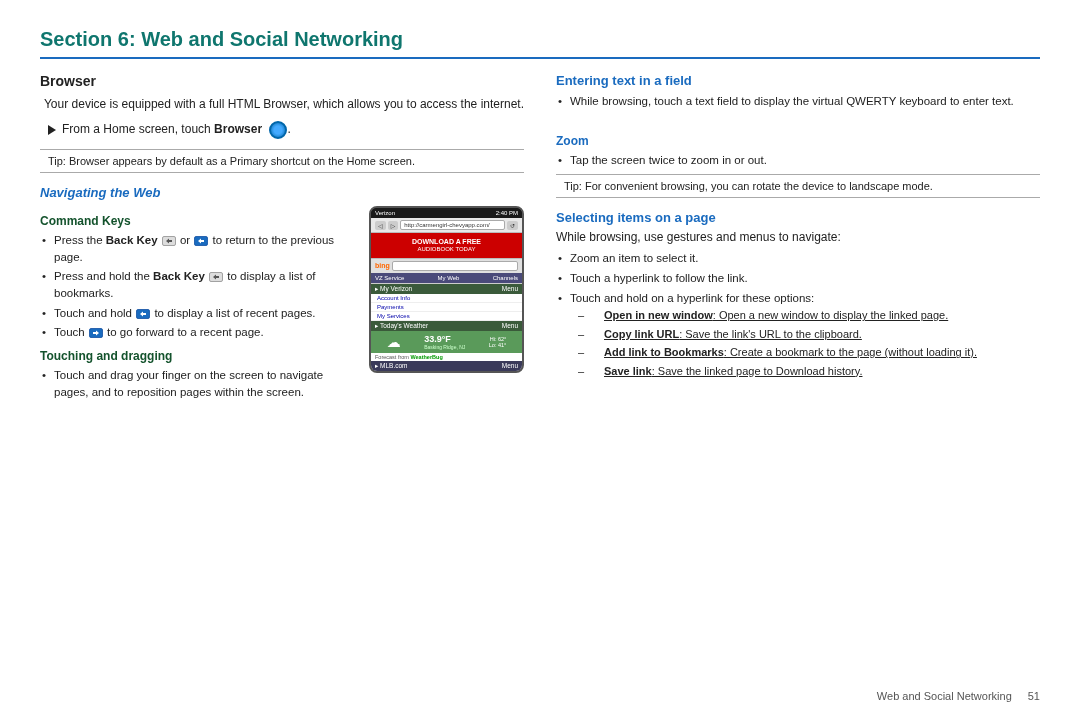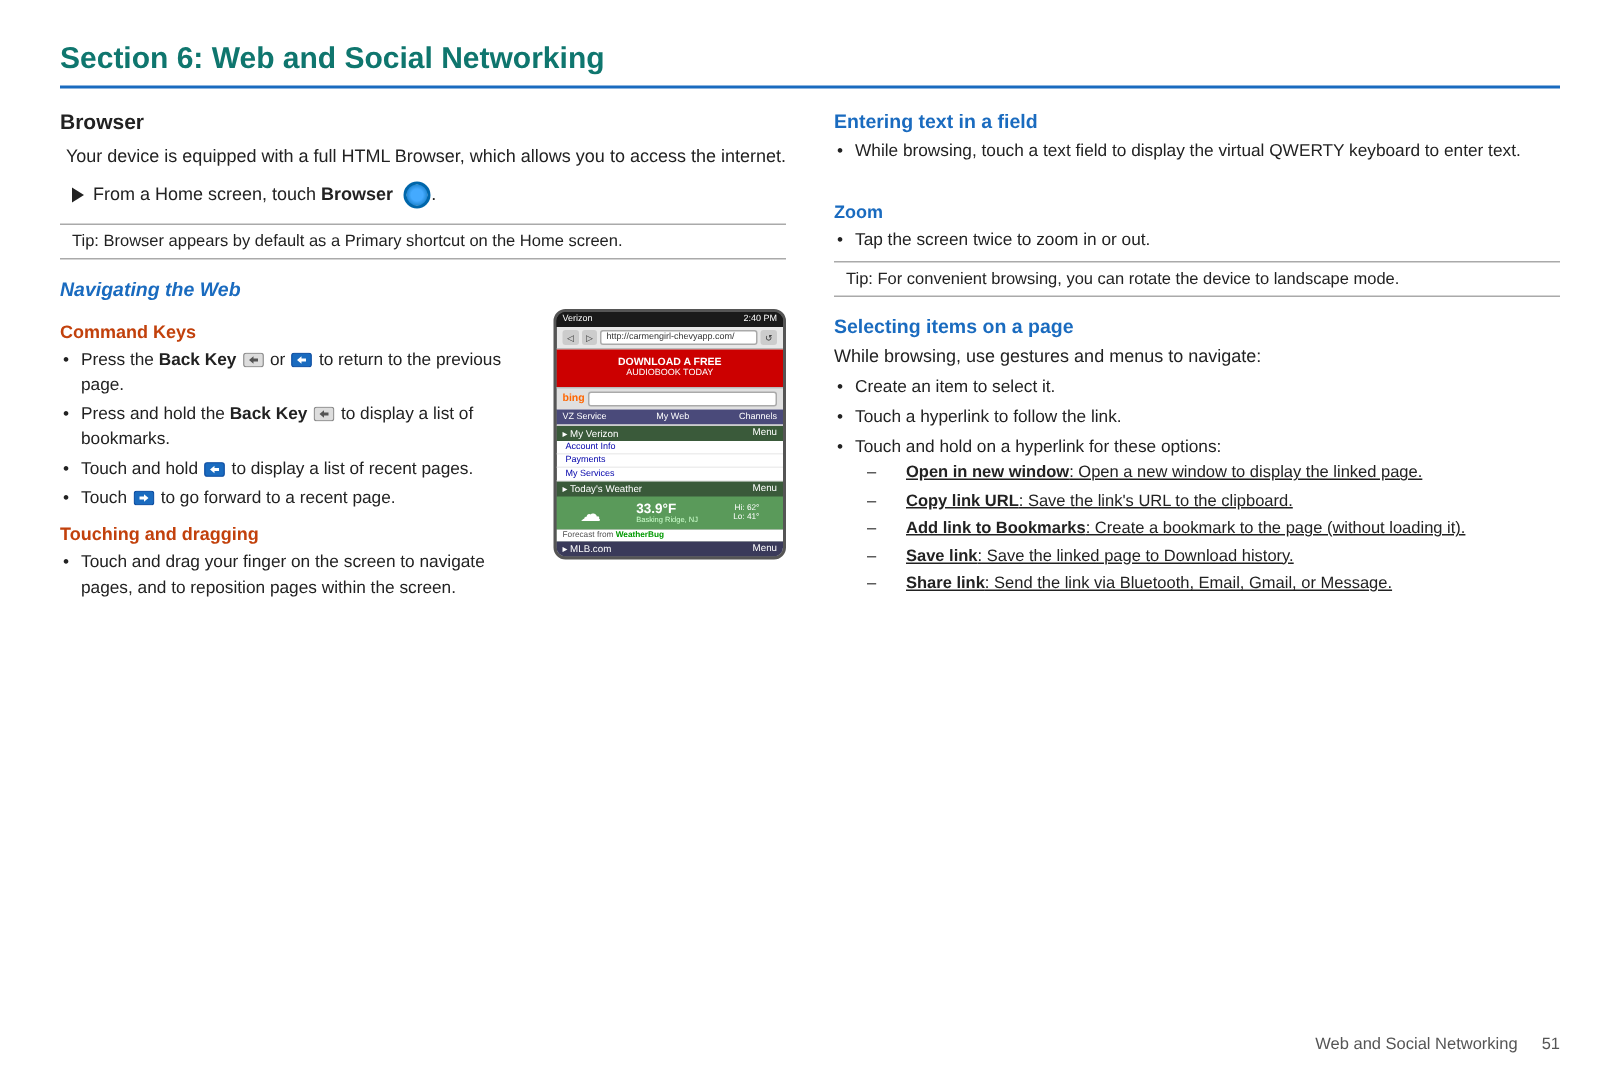--- a/index.html
+++ b/index.html
@@ -80,21 +80,21 @@
 
     .italic-blue {
       color: #1a6bbf;
       font-style: italic;
       font-weight: bold;
       font-size: 13px;
       margin-bottom: 6px;
     }
 
     .subsection-title {
-      color: #c2410c;
+      color: #14532d;
       font-weight: bold;
       font-size: 12px;
       margin-top: 8px;
       margin-bottom: 4px;
     }
 
     .bullet-list {
       list-style: none;
       padding-left: 0;
       margin-bottom: 6px;
@@ -522,30 +522,29 @@
     </ul>
 
     <div class="tip-box">
       <span>Tip: For convenient browsing, you can rotate the device to landscape mode.</span>
     </div>
 
     <div class="selecting-title">Selecting items on a page</div>
     <p style="font-size:12px;margin-bottom:6px;">While browsing, use gestures and menus to navigate:</p>
 
     <ul class="indent-list">
-      <li>Create an item to select it.</li>
+      <li>Zoom an item to select it.</li>
       <li>Touch a hyperlink to follow the link.</li>
       <li>
         <span>Touch and hold on a hyperlink for these options:</span>
         <ul class="sub-dash-list">
           <li><strong>Open in new window</strong>: Open a new window to display the linked page.</li>
           <li><strong>Copy link URL</strong>: Save the link's URL to the clipboard.</li>
           <li><strong>Add link to Bookmarks</strong>: Create a bookmark to the page (without loading it).</li>
           <li><strong>Save link</strong>: Save the linked page to Download history.</li>
-          <li><strong>Share link</strong>: Send the link via Bluetooth, Email, Gmail, or Message.</li>
         </ul>
       </li>
     </ul>
   </div>
 </div>
 
 <div class="footer-line">
   <span>Web and Social Networking</span>
   <span>51</span>
 </div>

